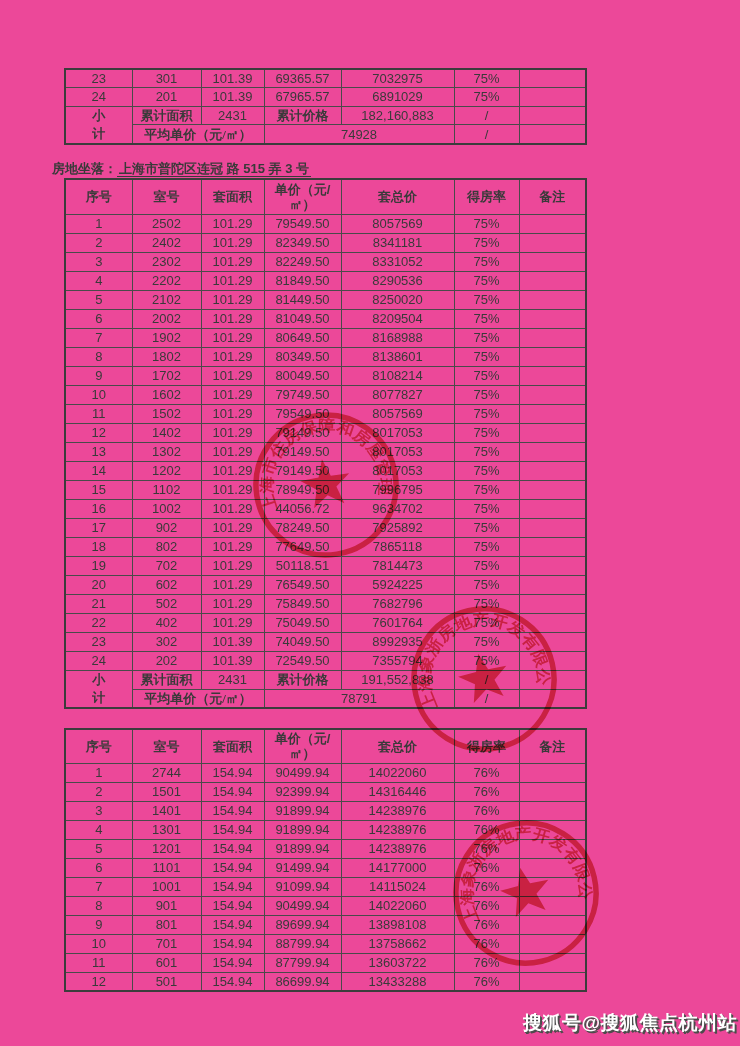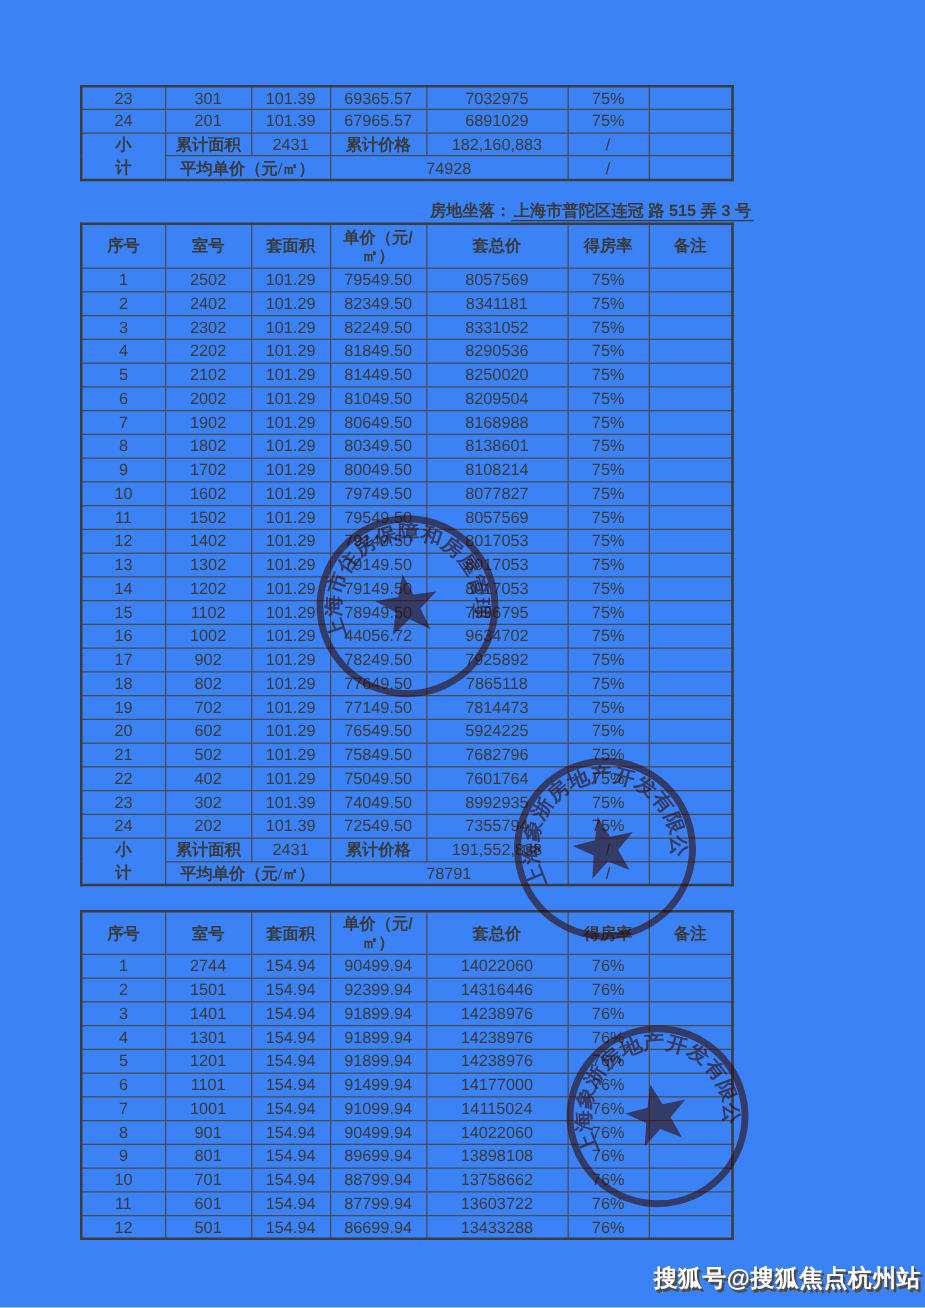--- a/index.html
+++ b/index.html
@@ -1,18 +1,18 @@
 <!DOCTYPE html>
 <html><head>
 <meta charset="utf-8">
 <style>
   html,body{margin:0;padding:0;background:#e8e8e6;}
   .sheet{
     position:relative;width:740px;height:1046px;margin:0 auto;
-    background:#3b82f6;overflow:hidden;
+    background:#ec4899;overflow:hidden;
     font-family:"Liberation Sans","DejaVu Sans",sans-serif;color:#3a3a3a;
   }
   table.price{
     position:absolute;left:64px;border-collapse:collapse;table-layout:fixed;
     width:521px;border:2px solid #3c3c3c;background:transparent;
   }
   table.price td, table.price th{
     border:1px solid #4a4a4a;text-align:center;vertical-align:middle;
     padding:0 2px;font-size:13px;overflow:hidden;line-height:15px;
   }
@@ -20,21 +20,21 @@
   table.price td.b{font-weight:bold;font-family:Liberation Serif, serif;}
   #t-top{top:68px}
   #t-top tr{height:18.5px}
   #t-2{top:178px}
   #t-2 thead tr{height:35px}
   #t-2 tbody tr{height:19px}
   #t-3{top:728px}
   #t-3 thead tr{height:34px}
   #t-3 tbody tr{height:19px}
   .tbl-title{
-    position:absolute;left:82px;width:521px;text-align:right;
+    position:absolute;left:52px;width:521px;text-align:left;
     font-size:13px;font-weight:bold;white-space:nowrap;
   }
   #title-2{top:160px}
   #title-3{top:711px}
   .tbl-title .u{border-bottom:1.5px solid #3a3a3a;padding:0 2px;}
   .stack{display:inline-block;width:1.1em;line-height:1.4;word-break:break-all;font-weight:bold;}
   .stamp{position:absolute;width:160px;height:160px;opacity:.78;mix-blend-mode:multiply;pointer-events:none;}
   #stamp-1{left:246px;top:405px}
   #stamp-2{left:404px;top:599px}
   #stamp-3{left:446px;top:813px}
@@ -280,21 +280,21 @@
           <td>101.29</td>
           <td>77649.50</td>
           <td>7865118</td>
           <td>75%</td>
           <td></td>
         </tr>
         <tr>
           <td>19</td>
           <td>702</td>
           <td>101.29</td>
-          <td>77149.50</td>
+          <td>50118.51</td>
           <td>7814473</td>
           <td>75%</td>
           <td></td>
         </tr>
         <tr>
           <td>20</td>
           <td>602</td>
           <td>101.29</td>
           <td>76549.50</td>
           <td>5924225</td>

